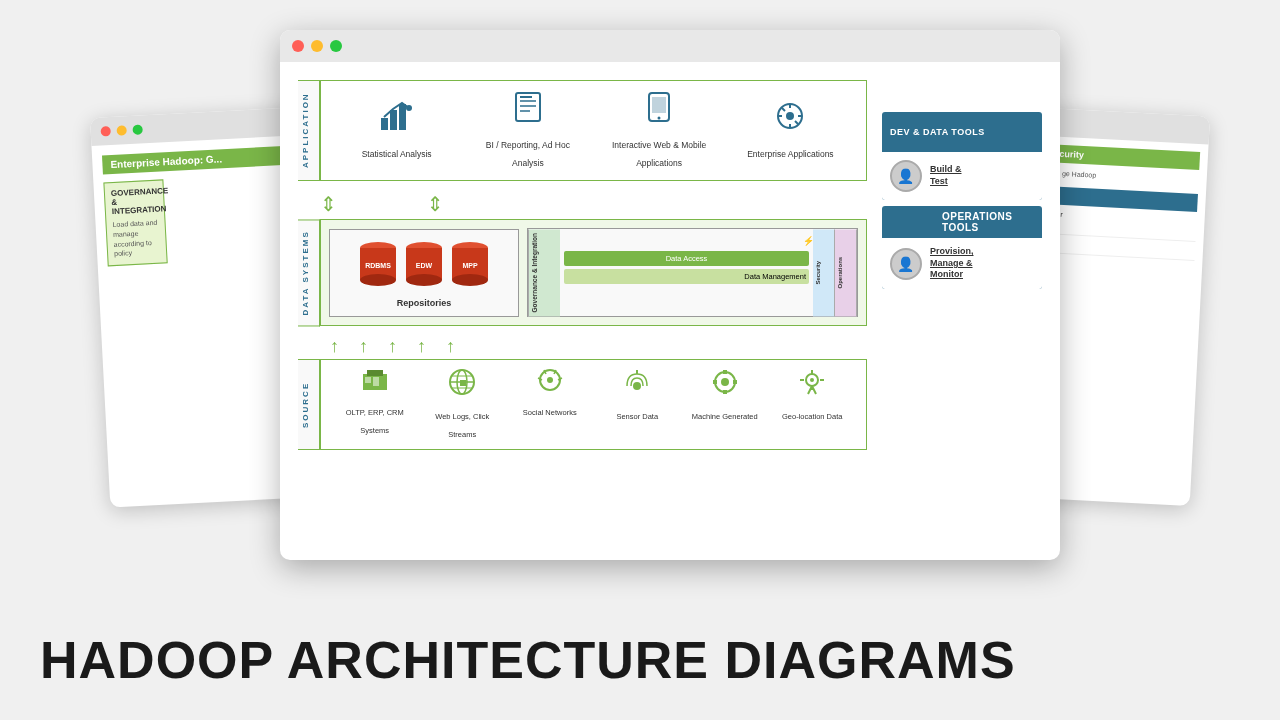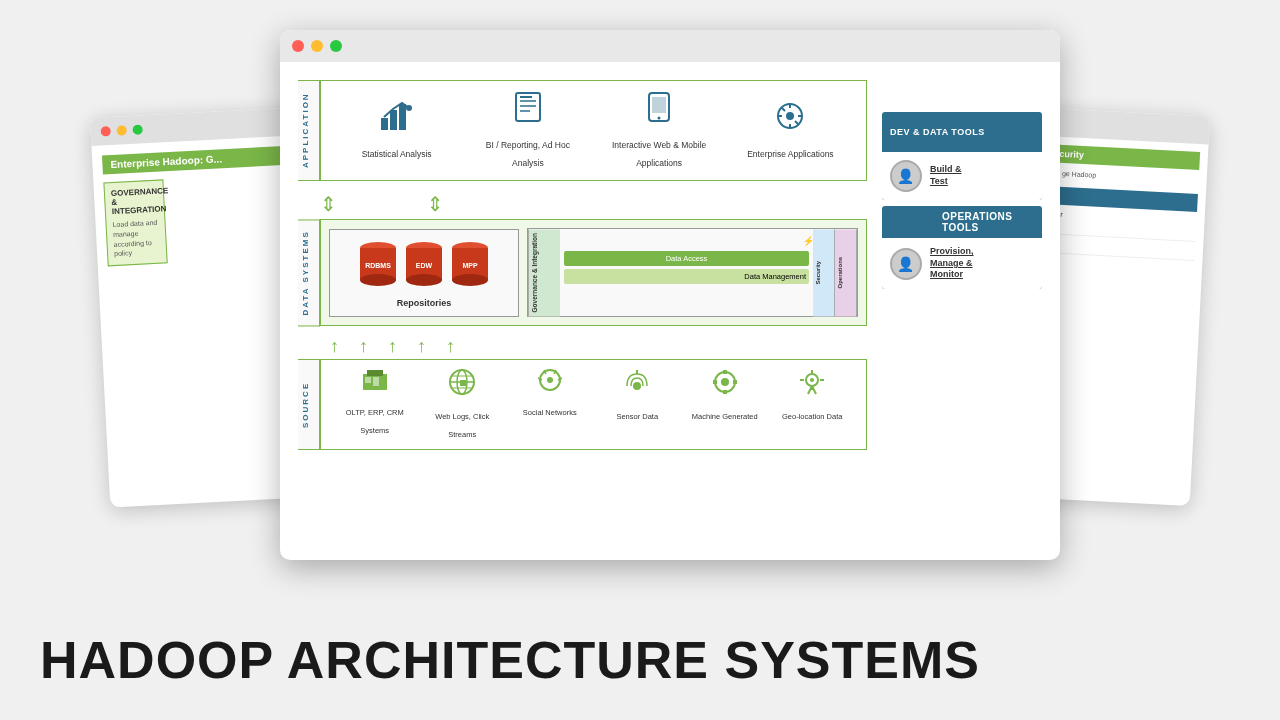--- a/index.html
+++ b/index.html
@@ -757,13 +757,13 @@
             </span>
             <span class="source-icon-label">Geo-location Data</span>
           </div>
         </div>
       </div>
 
     </div>
   </div>
 </div>
 
-<div class="bottom-title">HADOOP ARCHITECTURE SYSTEMS</div>
+<div class="bottom-title">HADOOP ARCHITECTURE DIAGRAMS</div>
 
 </body></html>

